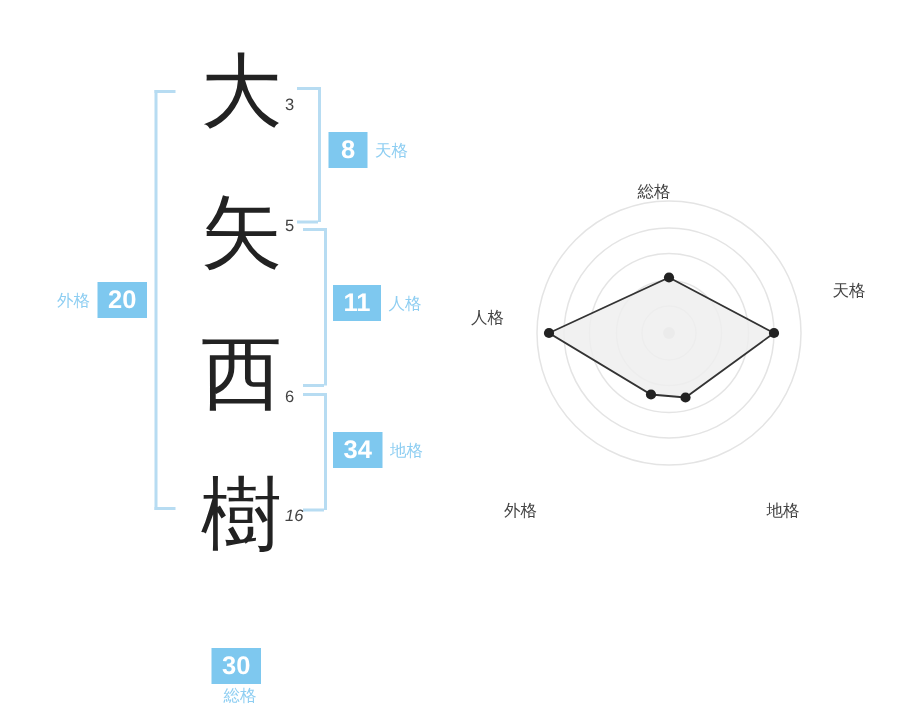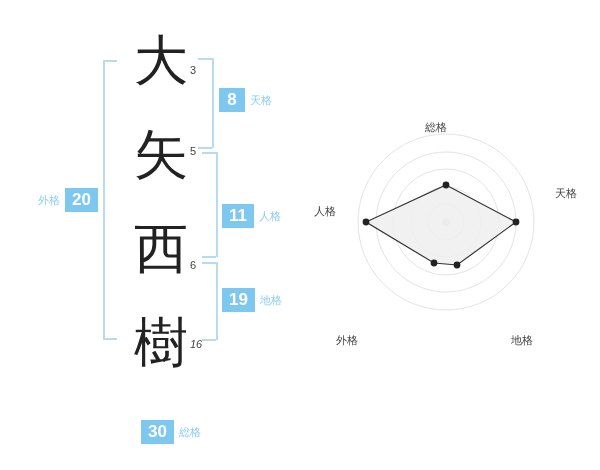--- a/index.html
+++ b/index.html
@@ -80,24 +80,24 @@
     font-size: 11px;
     margin-left: 5px;
     white-space: nowrap;
   }
   .chip.left-label .lbl {
     margin-left: 0;
     margin-right: 5px;
   }
 
   .chip-tenkaku { left: 219px; top: 88px; }
-  .chip-jinkaku { left: 222px; top: 204px; }
+  .chip-jinkaku { left: 222px; top: 190px; }
   .chip-chikaku { left: 222px; top: 288px; }
   .chip-gaikaku { left: 38px; top: 188px; }
-  .chip-soukaku { left: 141px; top: 420px; }
+  .chip-soukaku { left: 141px; top: 432px; flex-direction: column; }
 
   
   .chart-area {
     position: absolute;
     left: 300px;
     top: 0;
     width: 300px;
     height: 470px;
   }
   .axis-label {
@@ -144,21 +144,21 @@
       <span class="num">8</span>
       <span class="lbl">天格</span>
     </div>
 
     <div class="chip chip-jinkaku">
       <span class="num">11</span>
       <span class="lbl">人格</span>
     </div>
 
     <div class="chip chip-chikaku">
-      <span class="num">19</span>
+      <span class="num">34</span>
       <span class="lbl">地格</span>
     </div>
 
     <div class="chip chip-gaikaku left-label">
       <span class="lbl">外格</span>
       <span class="num">20</span>
     </div>
 
     <div class="chip chip-soukaku">
       <span class="num">30</span>

